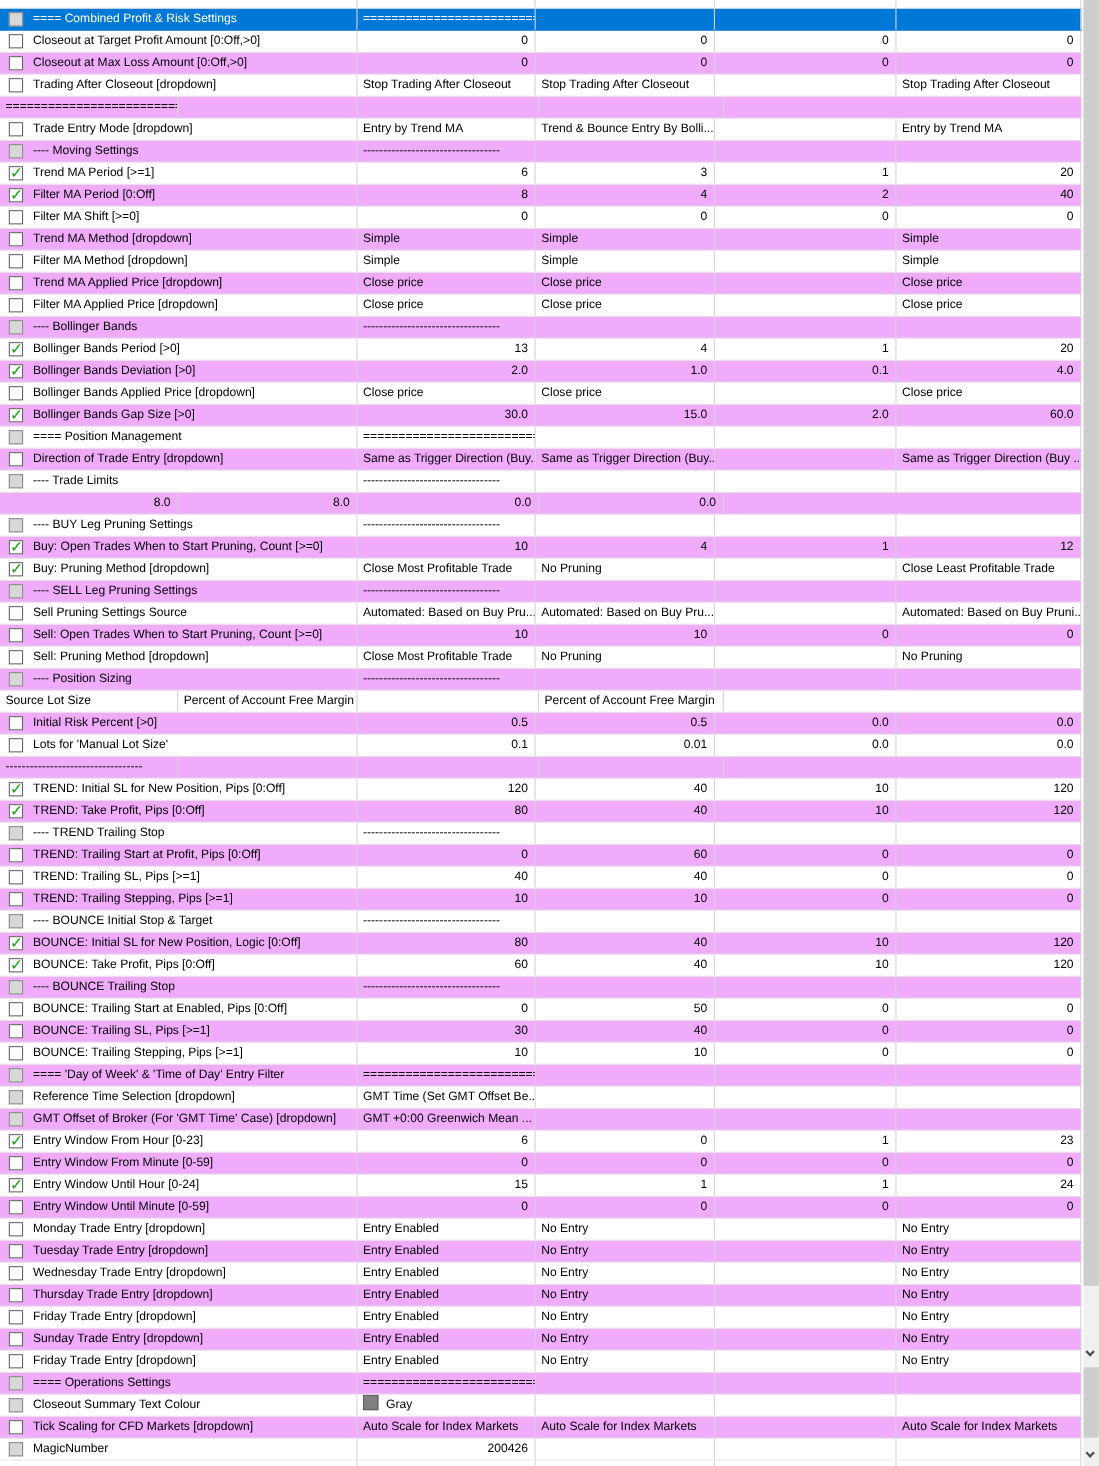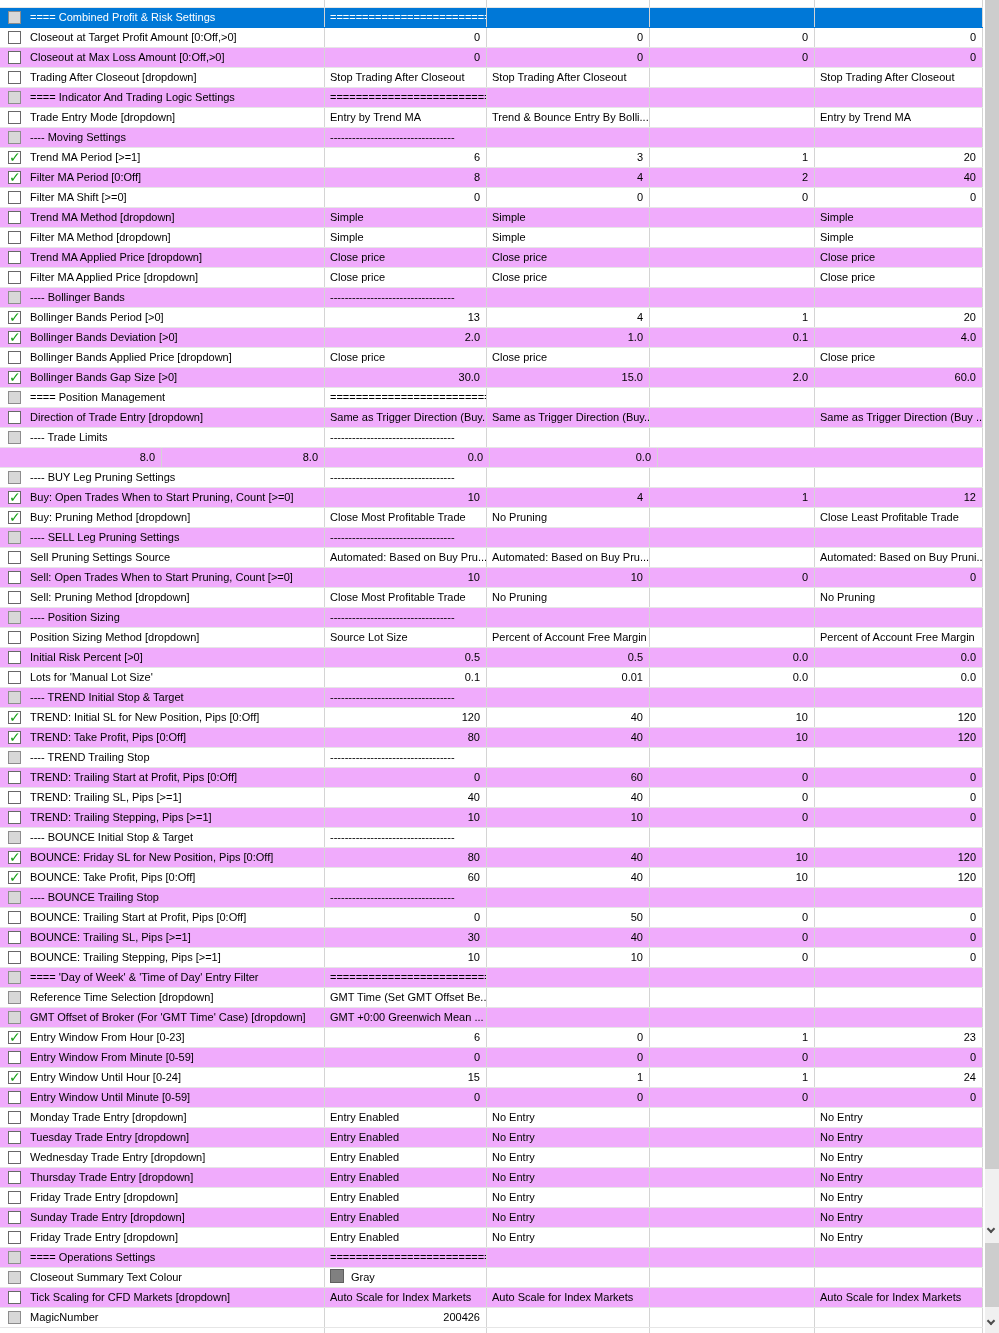--- a/index.html
+++ b/index.html
@@ -68,21 +68,20 @@
         <div class="cell c4 num">0</div>
       </div>
       <div class="row">
         <div class="cell c0"><span class="cb u"></span><span>Trading After Closeout [dropdown]</span></div>
         <div class="cell c1">Stop Trading After Closeout</div>
         <div class="cell c2">Stop Trading After Closeout</div>
         <div class="cell c3"></div>
         <div class="cell c4">Stop Trading After Closeout</div>
       </div>
       <div class="row gray">
-        <div class="cell c0"><span class="cb h"></span><span>==== Indicator And Trading Logic Settings</span></div>
         <div class="cell c1">=====================================</div>
         <div class="cell c2"></div>
         <div class="cell c3"></div>
         <div class="cell c4"></div>
       </div>
       <div class="row">
         <div class="cell c0"><span class="cb u"></span><span>Trade Entry Mode [dropdown]</span></div>
         <div class="cell c1">Entry by Trend MA</div>
         <div class="cell c2">Trend &amp; Bounce Entry By Bolli...</div>
         <div class="cell c3"></div>
@@ -256,42 +255,40 @@
         <div class="cell c4">No Pruning</div>
       </div>
       <div class="row gray">
         <div class="cell c0"><span class="cb h"></span><span>---- Position Sizing</span></div>
         <div class="cell c1">----------------------------------</div>
         <div class="cell c2"></div>
         <div class="cell c3"></div>
         <div class="cell c4"></div>
       </div>
       <div class="row">
-        <div class="cell c0"><span class="cb u"></span><span>Position Sizing Method [dropdown]</span></div>
         <div class="cell c1">Source Lot Size</div>
         <div class="cell c2">Percent of Account Free Margin</div>
         <div class="cell c3"></div>
         <div class="cell c4">Percent of Account Free Margin</div>
       </div>
       <div class="row gray">
         <div class="cell c0"><span class="cb u"></span><span>Initial Risk Percent [&gt;0]</span></div>
         <div class="cell c1 num">0.5</div>
         <div class="cell c2 num">0.5</div>
         <div class="cell c3 num">0.0</div>
         <div class="cell c4 num">0.0</div>
       </div>
       <div class="row">
         <div class="cell c0"><span class="cb u"></span><span>Lots for 'Manual Lot Size'</span></div>
         <div class="cell c1 num">0.1</div>
         <div class="cell c2 num">0.01</div>
         <div class="cell c3 num">0.0</div>
         <div class="cell c4 num">0.0</div>
       </div>
       <div class="row gray">
-        <div class="cell c0"><span class="cb h"></span><span>---- TREND Initial Stop &amp; Target</span></div>
         <div class="cell c1">----------------------------------</div>
         <div class="cell c2"></div>
         <div class="cell c3"></div>
         <div class="cell c4"></div>
       </div>
       <div class="row">
         <div class="cell c0"><span class="cb c"></span><span>TREND: Initial SL for New Position, Pips [0:Off]</span></div>
         <div class="cell c1 num">120</div>
         <div class="cell c2 num">40</div>
         <div class="cell c3 num">10</div>
@@ -333,42 +330,42 @@
         <div class="cell c4 num">0</div>
       </div>
       <div class="row">
         <div class="cell c0"><span class="cb h"></span><span>---- BOUNCE Initial Stop &amp; Target</span></div>
         <div class="cell c1">----------------------------------</div>
         <div class="cell c2"></div>
         <div class="cell c3"></div>
         <div class="cell c4"></div>
       </div>
       <div class="row gray">
-        <div class="cell c0"><span class="cb c"></span><span>BOUNCE: Friday SL for New Position, Pips [0:Off]</span></div>
+        <div class="cell c0"><span class="cb c"></span><span>BOUNCE: Initial SL for New Position, Logic [0:Off]</span></div>
         <div class="cell c1 num">80</div>
         <div class="cell c2 num">40</div>
         <div class="cell c3 num">10</div>
         <div class="cell c4 num">120</div>
       </div>
       <div class="row">
         <div class="cell c0"><span class="cb c"></span><span>BOUNCE: Take Profit, Pips [0:Off]</span></div>
         <div class="cell c1 num">60</div>
         <div class="cell c2 num">40</div>
         <div class="cell c3 num">10</div>
         <div class="cell c4 num">120</div>
       </div>
       <div class="row gray">
         <div class="cell c0"><span class="cb h"></span><span>---- BOUNCE Trailing Stop</span></div>
         <div class="cell c1">----------------------------------</div>
         <div class="cell c2"></div>
         <div class="cell c3"></div>
         <div class="cell c4"></div>
       </div>
       <div class="row">
-        <div class="cell c0"><span class="cb u"></span><span>BOUNCE: Trailing Start at Profit, Pips [0:Off]</span></div>
+        <div class="cell c0"><span class="cb u"></span><span>BOUNCE: Trailing Start at Enabled, Pips [0:Off]</span></div>
         <div class="cell c1 num">0</div>
         <div class="cell c2 num">50</div>
         <div class="cell c3 num">0</div>
         <div class="cell c4 num">0</div>
       </div>
       <div class="row gray">
         <div class="cell c0"><span class="cb u"></span><span>BOUNCE: Trailing SL, Pips [&gt;=1]</span></div>
         <div class="cell c1 num">30</div>
         <div class="cell c2 num">40</div>
         <div class="cell c3 num">0</div>

